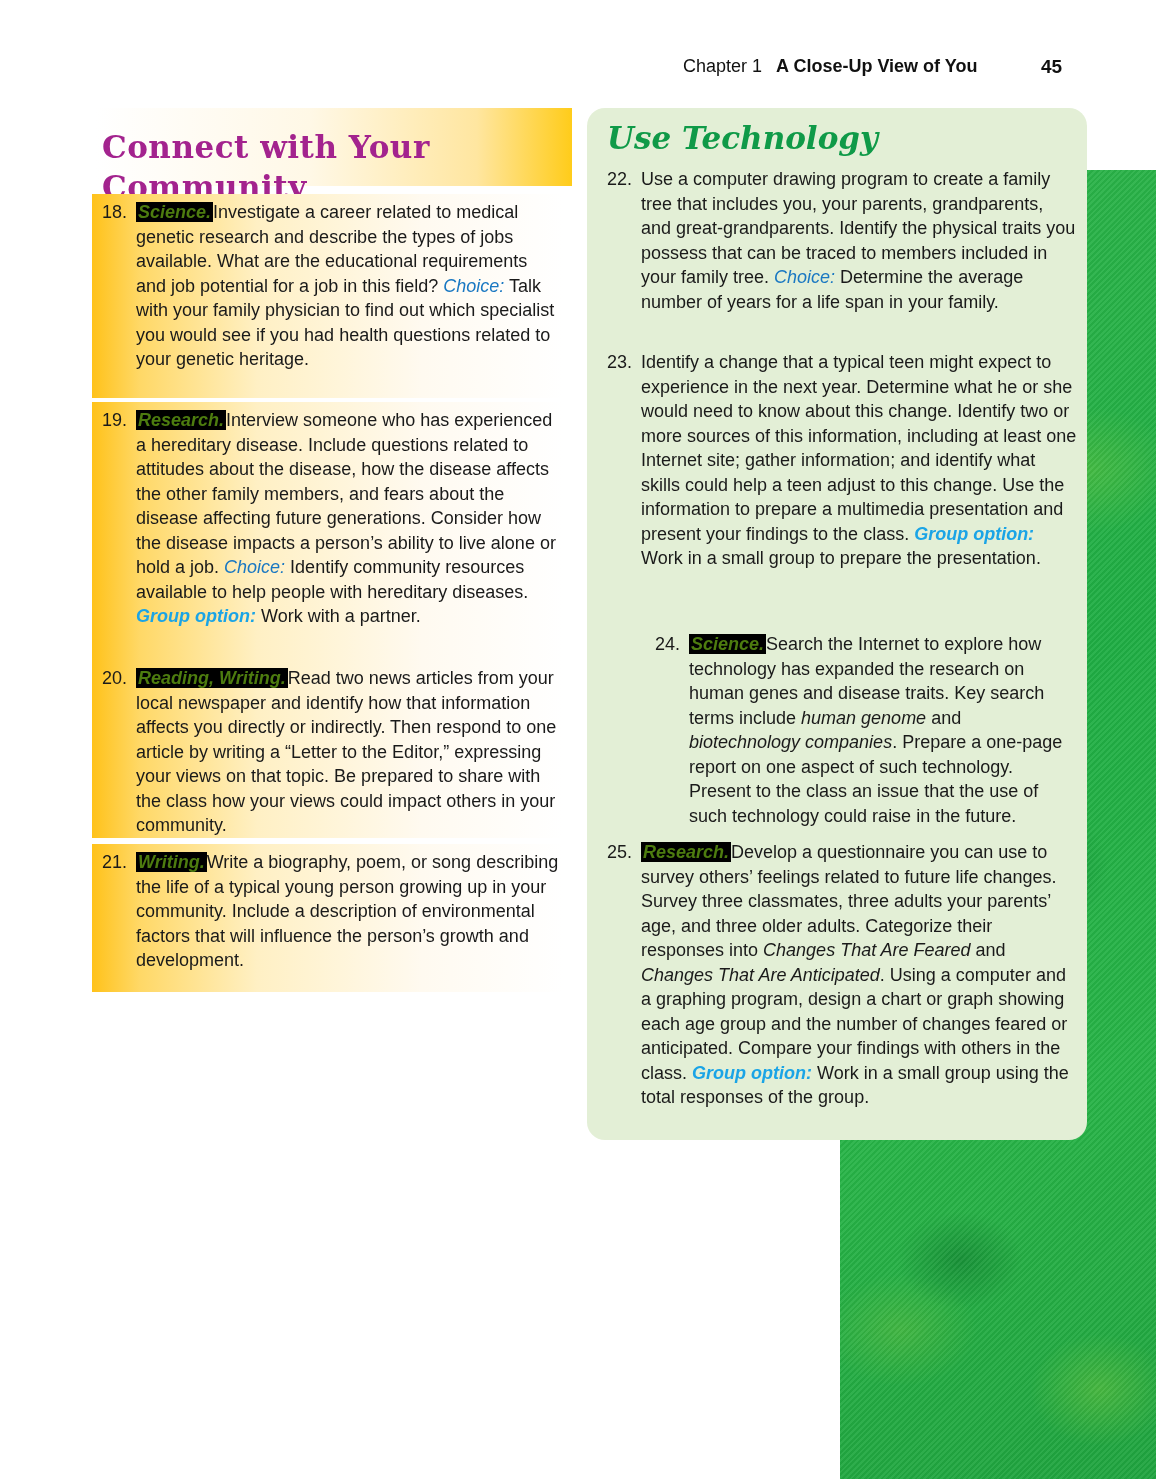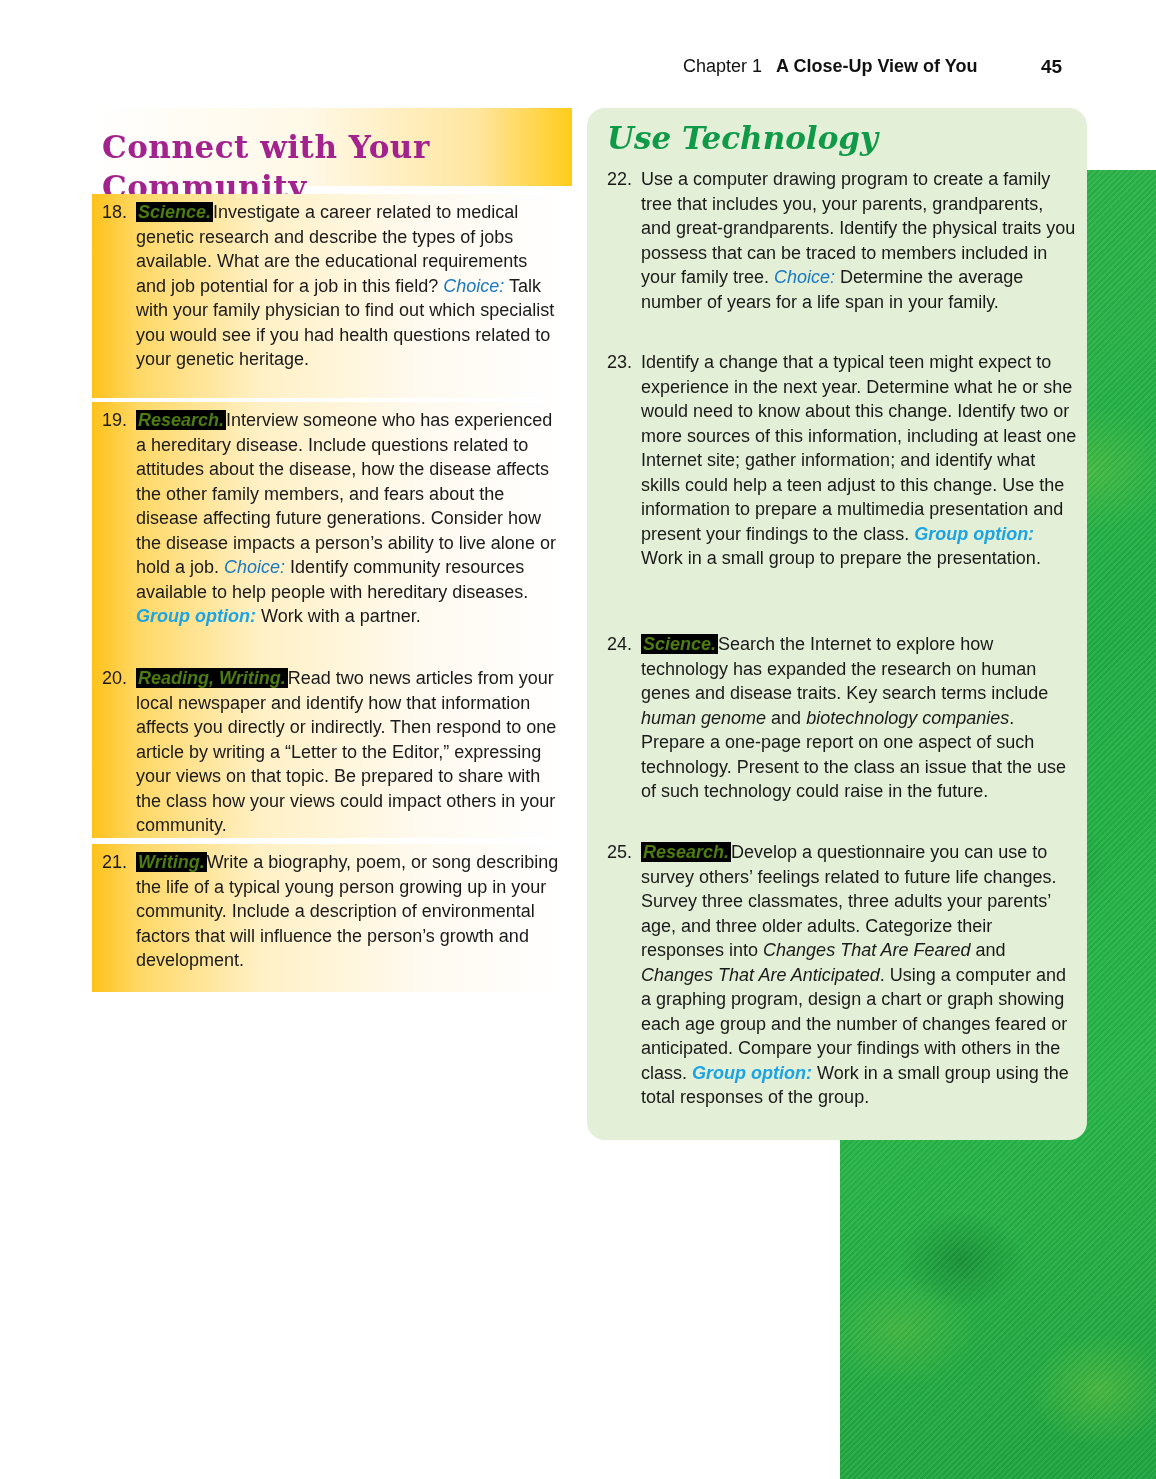--- a/index.html
+++ b/index.html
@@ -123,21 +123,21 @@
   </div>
 </div>
 
 <div class="item-right" style="top:350px;">
   <div class="item">
     <span class="num">23.</span>
     <span>Identify a change that a typical teen might expect to experience in the next year. Determine what he or she would need to know about this change. Identify two or more sources of this information, including at least one Internet site; gather information; and identify what skills could help a teen adjust to this change. Use the information to prepare a multimedia presentation and present your findings to the class. </span><span class="group">Group option:</span><span> Work in a small group to prepare the presentation.</span>
   </div>
 </div>
 
-<div class="item-right" style="top:632px;">
+<div class="item-right" style="top:632px;padding-left:48px;">
   <div class="item">
     <span class="num">24.</span>
     <span class="tag">Science.</span><span>Search the Internet to explore how technology has expanded the research on human genes and disease traits. Key search terms include </span><span class="it">human genome</span><span> and </span><span class="it">biotechnology companies</span><span>. Prepare a one-page report on one aspect of such technology. Present to the class an issue that the use of such technology could raise in the future.</span>
   </div>
 </div>
 
 <div class="item-right" style="top:840px;">
   <div class="item">
     <span class="num">25.</span>
     <span class="tag">Research.</span><span>Develop a questionnaire you can use to survey others’ feelings related to future life changes. Survey three classmates, three adults your parents’ age, and three older adults. Categorize their responses into </span><span class="it">Changes That Are Feared</span><span> and </span><span class="it">Changes That Are Anticipated</span><span>. Using a computer and a graphing program, design a chart or graph showing each age group and the number of changes feared or anticipated. Compare your findings with others in the class. </span><span class="group">Group option:</span><span> Work in a small group using the total responses of the group.</span>

